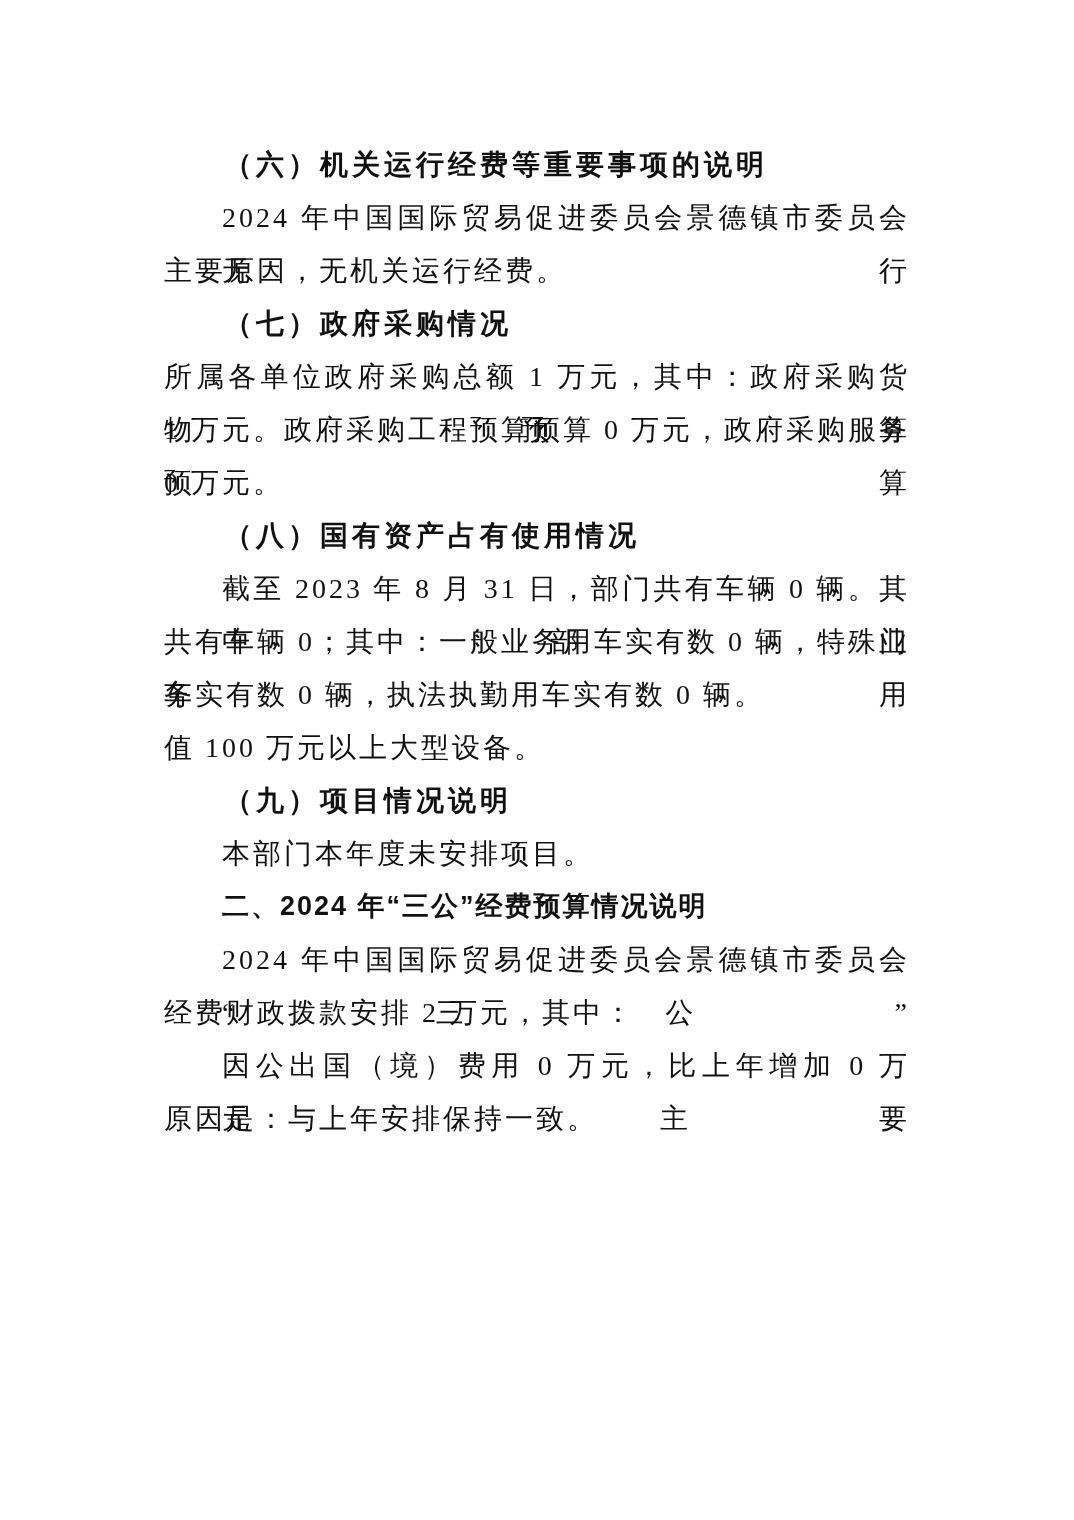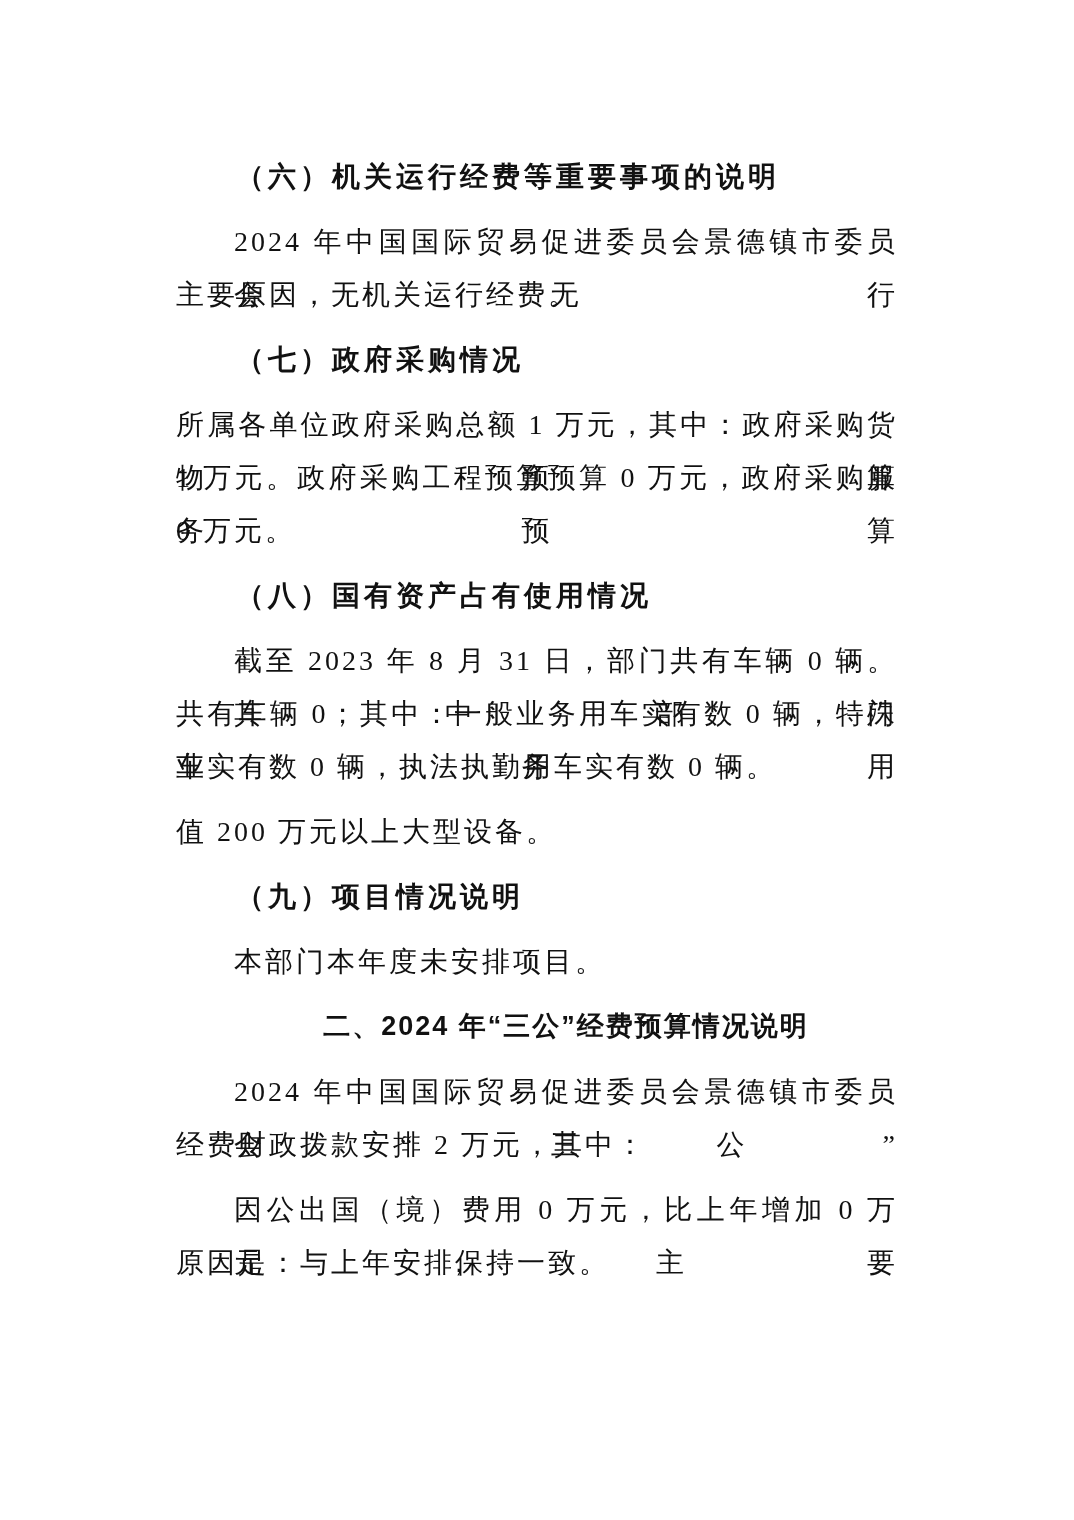--- a/index.html
+++ b/index.html
@@ -11,21 +11,21 @@
     overflow: hidden;
     font-family: "Liberation Serif", "DejaVu Serif", serif;
     color: #111111;
   }
   .content {
     position: absolute;
     left: 164px;
     top: 138px;
     width: 746px;
   }
-  .para, .h-kai, .h-hei { margin: 12px; padding: 0; font-weight: normal; }
+  .para, .h-kai, .h-hei { margin: 0; padding: 0; font-weight: normal; }
   .line, .h-line {
     display: block;
     height: 53px;
     line-height: 53px;
     font-size: 28px;
     letter-spacing: 3px;
     white-space: nowrap;
     overflow: visible;
   }
   .indent { padding-left: 58px; }
@@ -39,21 +39,20 @@
     font-weight: 700;
     letter-spacing: 4px;
     padding-left: 60px;
   }
   .h-hei .h-line {
     font-family: "Liberation Sans", "DejaVu Sans", sans-serif;
     font-weight: 700;
     font-size: 27px;
     letter-spacing: 2px;
     padding-left: 58px;
-    text-align: center;
   }
 </style>
 </head>
 <body>
 
 <div class="page">
   <div class="content">
 
     <h2 class="h-kai">
       <span class="h-line">（六）机关运行经费等重要事项的说明</span>
@@ -78,21 +77,21 @@
       <span class="h-line">（八）国有资产占有使用情况</span>
     </h2>
 
     <p class="para">
       <span class="line indent justify">截至 2023 年 8 月 31 日，部门共有车辆 0 辆。其中部门</span>
       <span class="line justify">共有车辆 0；其中：一般业务用车实有数 0 辆，特殊业务用</span>
       <span class="line">车实有数 0 辆，执法执勤用车实有数 0 辆。</span>
     </p>
 
     <p class="para">
-      <span class="line">值 200 万元以上大型设备。</span>
+      <span class="line">值 100 万元以上大型设备。</span>
     </p>
 
     <h2 class="h-kai">
       <span class="h-line">（九）项目情况说明</span>
     </h2>
 
     <p class="para">
       <span class="line indent">本部门本年度未安排项目。</span>
     </p>
 

